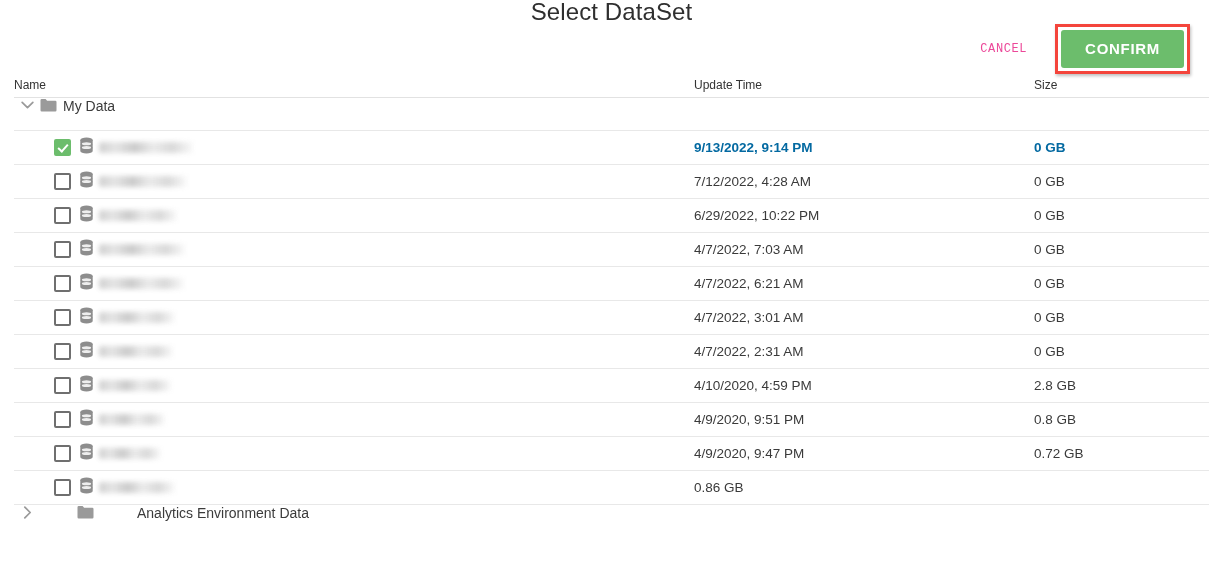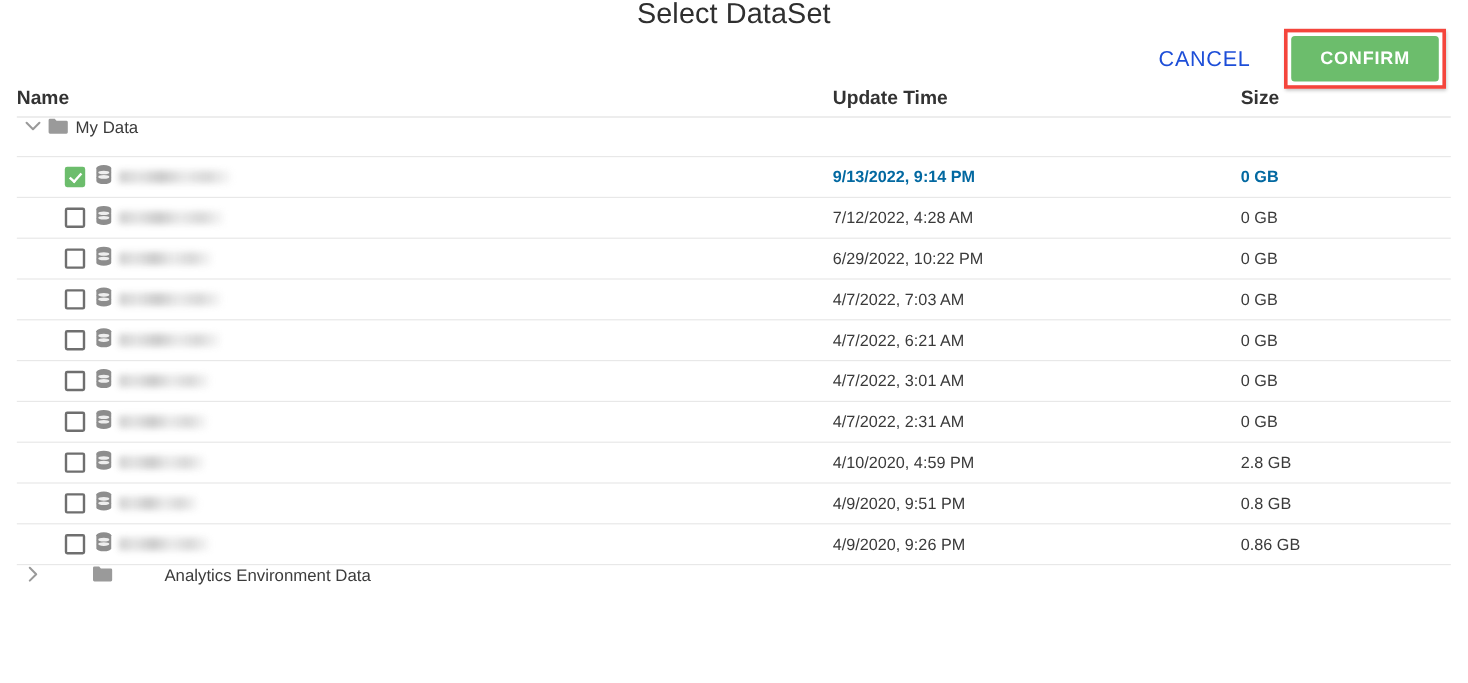--- a/index.html
+++ b/index.html
@@ -34,36 +34,36 @@
     line-height: 1;
     white-space: nowrap;
   }
   .header-actions {
     margin-left: auto;
     display: flex;
     align-items: center;
     gap: 0px;
   }
   .btn-cancel {
-    font-size: 18px;
+    font-size: 12px;
     letter-spacing: 0.6px;
-    color: #1d4ed8;
+    color: #ec4899;
     background: transparent;
     border: none;
-    font-family: Liberation Sans, sans-serif;
+    font-family: Liberation Mono, monospace;
     padding: 10px 14px;
     cursor: pointer;
     text-transform: none;
   }
   .confirm-wrap {
     border: 3px solid #f4453c;
     padding: 3px;
     background: #ffffff;
     margin-left: 14px;
-    margin-right: 4px;
+    margin-right: 19px;
     box-shadow: 1px 2px 3px rgba(0,0,0,0.25);
   }
   .btn-confirm {
     display: block;
     background: #6cbd6c;
     color: #ffffff;
     border: none;
     border-radius: 3px;
     font-family: "Liberation Sans", sans-serif;
     font-size: 15px;
@@ -80,22 +80,22 @@
     box-sizing: border-box;
   }
   .col-head-row {
     display: flex;
     align-items: flex-end;
     height: 30px;
     border-bottom: 1px solid #e2e2e2;
     padding-bottom: 5px;
   }
   .col-head {
-    font-size: 16px;
-    font-weight: 700;
+    font-size: 12px;
+    font-weight: 400;
     color: #333333;
   }
   .col-name   { width: 680px; }
   .col-time   { width: 340px; }
   .col-size   { width: 160px; }
 
   .folder-row {
     display: flex;
     align-items: flex-start;
     height: 32px;
@@ -374,23 +374,38 @@
         <div class="cell-name">
           <span class="checkbox"></span>
           <span class="db-icon"><svg width="15" height="17" viewBox="0 0 15 17">
               <ellipse cx="7.5" cy="3.1" rx="6.2" ry="2.5" fill="#8d8d8d"></ellipse>
               <path d="M1.3 3.1 v3.5 a6.2 2.5 0 0 0 12.4 0 V3.1" fill="#8d8d8d"></path>
               <path d="M1.3 6.9 v3.5 a6.2 2.5 0 0 0 12.4 0 V6.9" fill="#8d8d8d"></path>
               <path d="M1.3 10.6 v3.3 a6.2 2.5 0 0 0 12.4 0 V10.6" fill="#8d8d8d"></path>
               <ellipse cx="7.5" cy="6.7" rx="4.6" ry="1.5" fill="#ffffff" opacity="0.85"></ellipse>
               <ellipse cx="7.5" cy="10.4" rx="4.6" ry="1.5" fill="#ffffff" opacity="0.85"></ellipse>
             </svg></span>
+          <span class="name-blur" style="width: 62px;"></span>
+        </div>
+        <div class="cell-time">4/9/2020, 9:47 PM</div>
+        <div class="cell-size">0.72 GB</div>
+      </div>
+      <div class="data-row">
+        <div class="cell-name">
+          <span class="checkbox"></span>
+          <span class="db-icon"><svg width="15" height="17" viewBox="0 0 15 17">
+              <ellipse cx="7.5" cy="3.1" rx="6.2" ry="2.5" fill="#8d8d8d"></ellipse>
+              <path d="M1.3 3.1 v3.5 a6.2 2.5 0 0 0 12.4 0 V3.1" fill="#8d8d8d"></path>
+              <path d="M1.3 6.9 v3.5 a6.2 2.5 0 0 0 12.4 0 V6.9" fill="#8d8d8d"></path>
+              <path d="M1.3 10.6 v3.3 a6.2 2.5 0 0 0 12.4 0 V10.6" fill="#8d8d8d"></path>
+              <ellipse cx="7.5" cy="6.7" rx="4.6" ry="1.5" fill="#ffffff" opacity="0.85"></ellipse>
+              <ellipse cx="7.5" cy="10.4" rx="4.6" ry="1.5" fill="#ffffff" opacity="0.85"></ellipse>
+            </svg></span>
           <span class="name-blur" style="width: 76px;"></span>
         </div>
-        <div class="cell-time">4/9/2020, 9:26 PM</div>
         <div class="cell-size">0.86 GB</div>
       </div>
       <div class="folder-row last">
         <span class="chevron">
           <svg width="15" height="15" viewBox="0 0 14 14" fill="none" stroke="#9a9a9a" stroke-width="1.6" stroke-linecap="round" stroke-linejoin="round">
             <path d="M4.5 2 L9.5 7 L4.5 12"></path>
           </svg>
         </span>
         <span class="folder-icon"><svg width="17" height="14" viewBox="0 0 17 14">
             <path d="M0.5 2.2 A1.2 1.2 0 0 1 1.7 1 H5.6 L7.1 2.7 H15.3 A1.2 1.2 0 0 1 16.5 3.9 V12.3 A1.2 1.2 0 0 1 15.3 13.5 H1.7 A1.2 1.2 0 0 1 0.5 12.3 Z" fill="#9a9a9a"></path>

